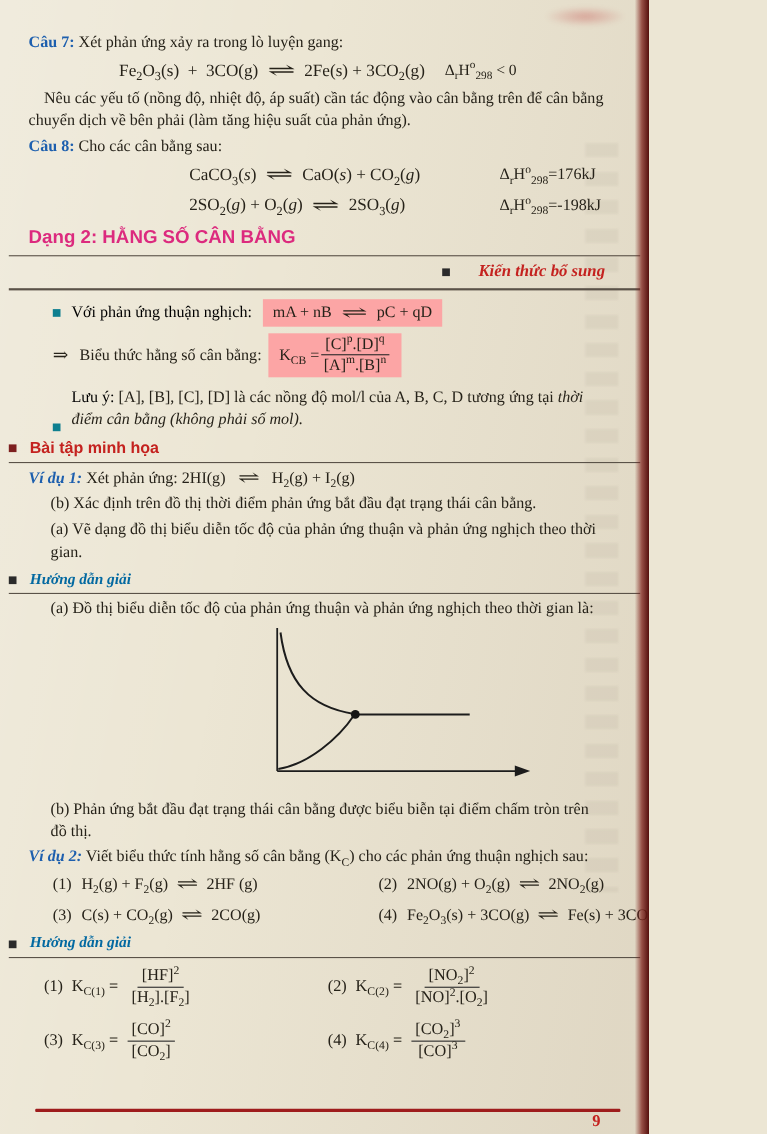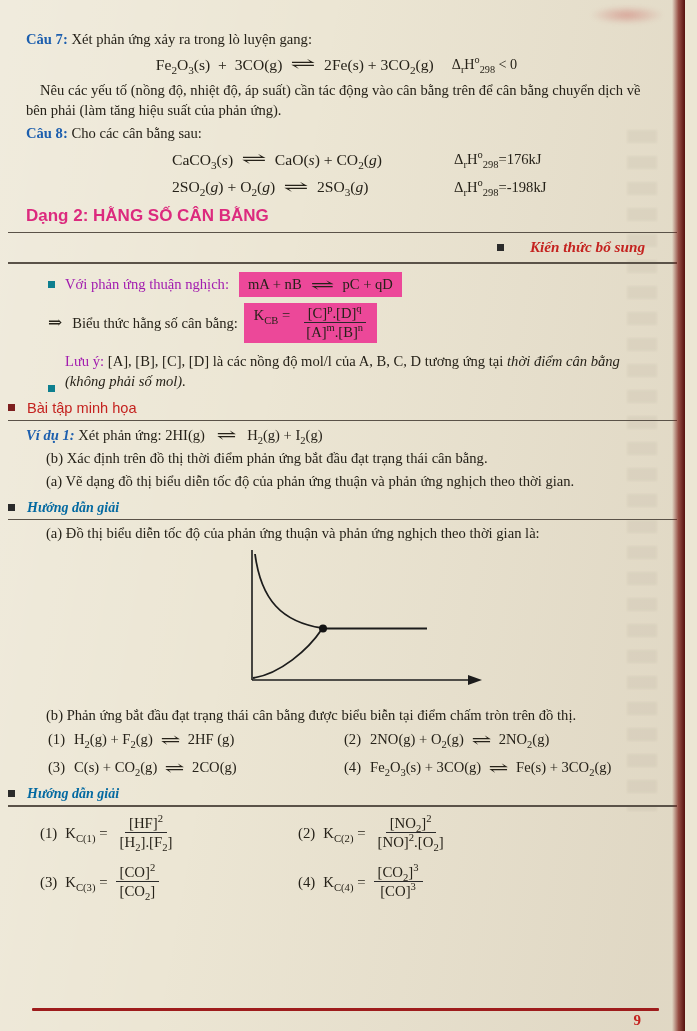--- a/index.html
+++ b/index.html
@@ -1,18 +1,18 @@
 <!DOCTYPE html>
 <html><head>
 <meta charset="utf-8">
 <style>
   *{box-sizing:border-box}
   html,body{margin:0;padding:0}
   body{width:697px;height:1031px;font-family:"Liberation Serif","DejaVu Serif",serif;color:#262219;background:#ece6d4}
-  .page{position:relative;width:685px;height:1031px;background:#ece6d4;overflow:hidden}
+  .page{position:relative;width:590px;height:1031px;background:#ece6d4;overflow:hidden}
   .page::before{content:"";position:absolute;inset:0;background:linear-gradient(100deg,rgba(255,255,255,.22),rgba(0,0,0,0) 38%,rgba(120,92,58,.10) 94%);pointer-events:none}
   .content{position:relative;padding:26px 38px 0 26px;font-size:14.6px;line-height:1.38}
   .para{margin:3px 0}
   .indented{text-indent:14px}
   .sub{margin-left:20px}
   .lbl-blue{color:#1d5fae;font-weight:bold}
   .lbl-blue.it{font-style:italic}
   sub,sup{line-height:0;font-size:.72em}
   .eq{white-space:nowrap}
   .harp{display:inline-block;transform:scaleX(1.85);margin:0 14px;font-size:1.05em}
@@ -25,33 +25,33 @@
   .dang2{margin-top:6px;padding-bottom:4px}
   .dang2-title{font-family:"Liberation Sans","DejaVu Sans",sans-serif;font-size:17px;font-weight:bold;color:#dc2a7e}
   .rule{height:1.5px;background:#5a5248;margin-left:-18px;margin-right:-30px}
   .kienthuc-line{display:flex;justify-content:flex-end;align-items:center;gap:26px;padding:4px 2px}
   .kienthuc{color:#c4221f;font-weight:bold;font-style:italic;font-size:15.2px}
   .sq{display:inline-block;width:7px;height:7px;background:#2b2b2b;flex:0 0 auto}
   .sq.teal{background:#0e7f8f}
   .sq.maroon{background:#7d1f1f}
   .sq.out{margin-left:-18px}
   .kb-line{display:flex;align-items:center;gap:10px;margin:8px 0 0 22px}
-  .teal-lbl{color:#a21caf;white-space:nowrap}
-  .hl{background:#ec4899;padding:2px 9px;display:inline-flex;}
+  .teal-lbl{color:#000000;white-space:nowrap}
+  .hl{background:#fca5a5;padding:2px 9px;display:inline-flex;align-items:center}
   .kcb-line{display:flex;align-items:center;gap:6px;margin:6px 0 0 22px}
   .implies{font-size:17px;margin-right:4px}
-  .hl-frac{padding:2px 10px;gap:12px}
+  .hl-frac{padding:2px 10px;gap:0}
   .frac{display:inline-flex;flex-direction:column;align-items:center;vertical-align:middle;line-height:1.18;text-align:center}
   .fnum{display:block;padding:0 4px 0;border-bottom:1.4px solid #2a2a2a;white-space:nowrap}
   .fden{display:block;padding:1px 4px 0;white-space:nowrap}
   .note{align-items:flex-end}
   .note .sq{margin-top:6px}
   .note-text{flex:1}
   .sec-line{display:flex;align-items:center;gap:12px;margin:6px 0 2px}
-  .baitap{font-family:"Liberation Sans","DejaVu Sans",sans-serif;color:#c4221f;font-weight:normal;font-size:14.6px}
+  .baitap{font-family:"Liberation Sans","DejaVu Sans",sans-serif;color:#c4221f;font-weight:bold;font-size:14.6px}
   .hdg{font-weight:bold;font-style:italic;color:#0369a1;font-size:14px}
   .graph-wrap{margin:2px 0 0 196px}
   .rxgrid{display:grid;grid-template-columns:296px auto;row-gap:7px;margin:4px 0 2px 22px}
   .rx{display:flex;align-items:center;white-space:nowrap}
   .rxno{margin-right:9px}
   .solgrid{display:grid;grid-template-columns:258px auto;row-gap:12px;margin:8px 0 0 14px}
   .sol{display:flex;align-items:center;gap:8px;font-size:14.8px}
   .ksym{white-space:nowrap}
   .bottom-rule{position:absolute;left:32px;right:26px;bottom:20px;height:3px;background:#9e1c1c;border-radius:1px}
   .page-num{position:absolute;right:44px;bottom:2px;color:#c4221f;font-size:15px;font-weight:bold}
@@ -170,20 +170,24 @@
         <polygon points="246,129 260,134 246,139" fill="#1c1c1c"></polygon>
         <path d="M33,8 C39,54 60,76 100,82" fill="none" stroke="#1c1c1c" stroke-width="1.8"></path>
         <path d="M31,132 C58,128 86,104 100,83" fill="none" stroke="#1c1c1c" stroke-width="1.8"></path>
         <line x1="100" y1="82.5" x2="205" y2="82.5" stroke="#1c1c1c" stroke-width="1.8"></line>
         <circle cx="101" cy="82.5" r="4" fill="#141414"></circle>
       </svg>
     </div>
 
     <p class="para sub">(b) Phản ứng bắt đầu đạt trạng thái cân bằng được biểu biễn tại điểm chấm tròn trên đồ thị.</p>
 
+    <p class="para">
+      <b class="lbl-blue it">Ví dụ 2:</b>
+      <span>Viết biểu thức tính hằng số cân bằng (K<sub>C</sub>) cho các phản ứng thuận nghịch sau:</span>
+    </p>
 
     <div class="rxgrid">
       <div class="rx">
         <span class="rxno">(1)</span>
         <span class="eq">H<sub>2</sub>(g) + F<sub>2</sub>(g)</span>
         <span class="harp h2">⇌</span>
         <span class="eq">2HF (g)</span>
       </div>
       <div class="rx">
         <span class="rxno">(2)</span>

